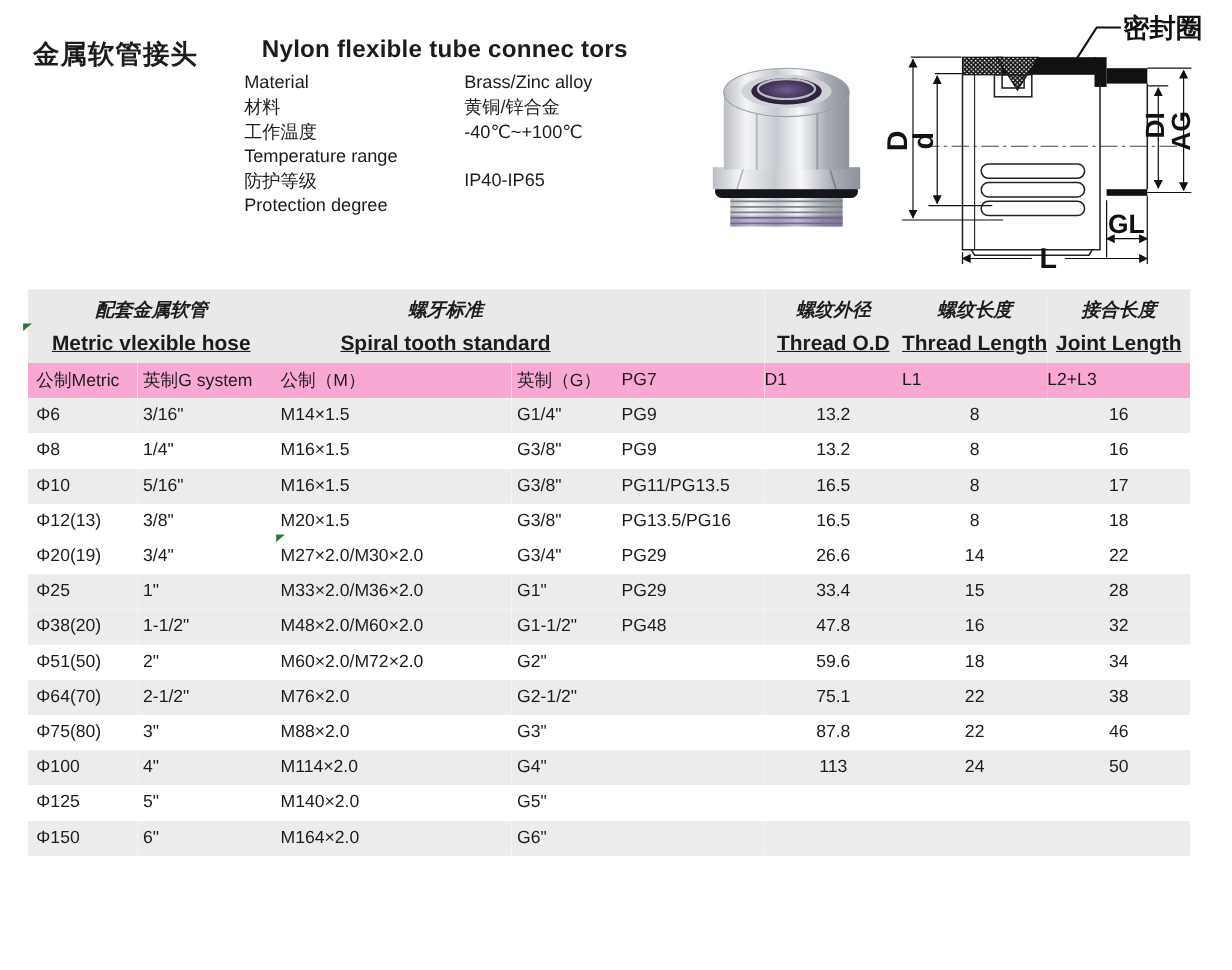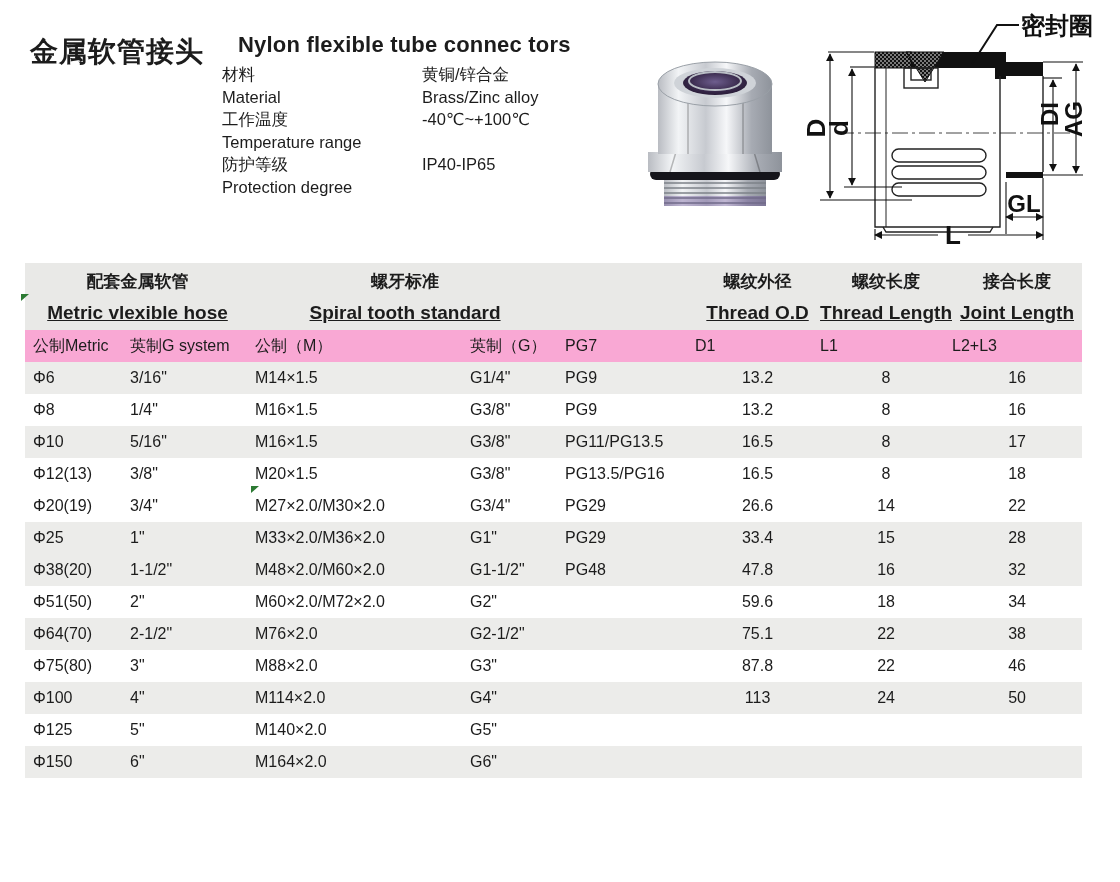--- a/index.html
+++ b/index.html
@@ -1,38 +1,38 @@
 <!DOCTYPE html>
 <html><head>
 <meta charset="utf-8">
 <style>
   html,body{margin:0;padding:0;background:#ffffff;}
   .page{position:relative;width:1120px;height:882px;background:#fff;overflow:hidden;
         font-family:"Liberation Sans","DejaVu Sans",sans-serif;color:#1c1c1c;}
 
   
-  .title-zh{position:absolute;left:30px;top:33px;font-size:28px;font-weight:700;letter-spacing:1px;}
+  .title-zh{position:absolute;left:30px;top:33px;font-size:24px;font-weight:700;letter-spacing:1px;}
   .title-en{position:absolute;left:238px;top:32px;font-size:22px;font-weight:600;letter-spacing:.2px;}
   .specs{position:absolute;left:222px;top:64px;width:420px;}
   .spec-row{display:flex;height:22.4px;align-items:center;font-size:16.5px;}
   .spec-label{width:200px;}
   .spec-value{flex:1;}
 
   
   .photo{position:absolute;left:640px;top:56px;width:150px;height:152px;}
   .drawing{position:absolute;left:800px;top:4px;width:312px;height:250px;}
   .drawing text{font-family:"Liberation Sans","DejaVu Sans",sans-serif;}
 
   
   table.spec{position:absolute;left:25px;top:263px;width:1057px;border-collapse:collapse;
              table-layout:fixed;font-size:16px;}
   table.spec td,table.spec th{padding:0;font-weight:400;vertical-align:middle;
              white-space:nowrap;overflow:hidden;}
   tr.group-row{height:67px;background:#e9e9e7;}
-  tr.group-row th .zh{font-size:17px;font-weight:700;line-height:1;padding-top:2px;}
+  tr.group-row th .zh{font-size:17px;font-weight:700;line-height:1;padding-top:2px;font-style:italic;}
   tr.group-row th .en{font-size:19px;font-weight:700;line-height:1;padding-top:13px;text-decoration:underline;}
   tr.group-row th{text-align:center;}
   tr.cols-row{height:32px;background:#f9a8d4;}
   tr.cols-row th{text-align:left;}
   tbody tr{height:32px;background:#ffffff;}
   tbody tr.stripe{background:#ececea;}
   .c0{text-align:left;padding-left:8px!important;}
   .c1,.c2,.c3,.c4{text-align:left;padding-left:5px!important;}
   .c5,.c6,.c7{text-align:center;}
 
@@ -45,26 +45,26 @@
 </head>
 <body>
 
 <div class="page">
 
   <div class="title-zh">金属软管接头</div>
   <div class="title-en">Nylon flexible tube connec tors</div>
 
   <div class="specs">
     <div class="spec-row">
+      <span class="spec-label">Material</span>
+      <span class="spec-value">Brass/Zinc alloy</span>
+    </div>
+    <div class="spec-row">
       <span class="spec-label">材料</span>
       <span class="spec-value">黄铜/锌合金</span>
-    </div>
-    <div class="spec-row">
-      <span class="spec-label">Material</span>
-      <span class="spec-value">Brass/Zinc alloy</span>
     </div>
     <div class="spec-row">
       <span class="spec-label">工作温度</span>
       <span class="spec-value">-40℃~+100℃</span>
     </div>
     <div class="spec-row">
       <span class="spec-label">Temperature range</span>
       <span class="spec-value"></span>
     </div>
     <div class="spec-row">

